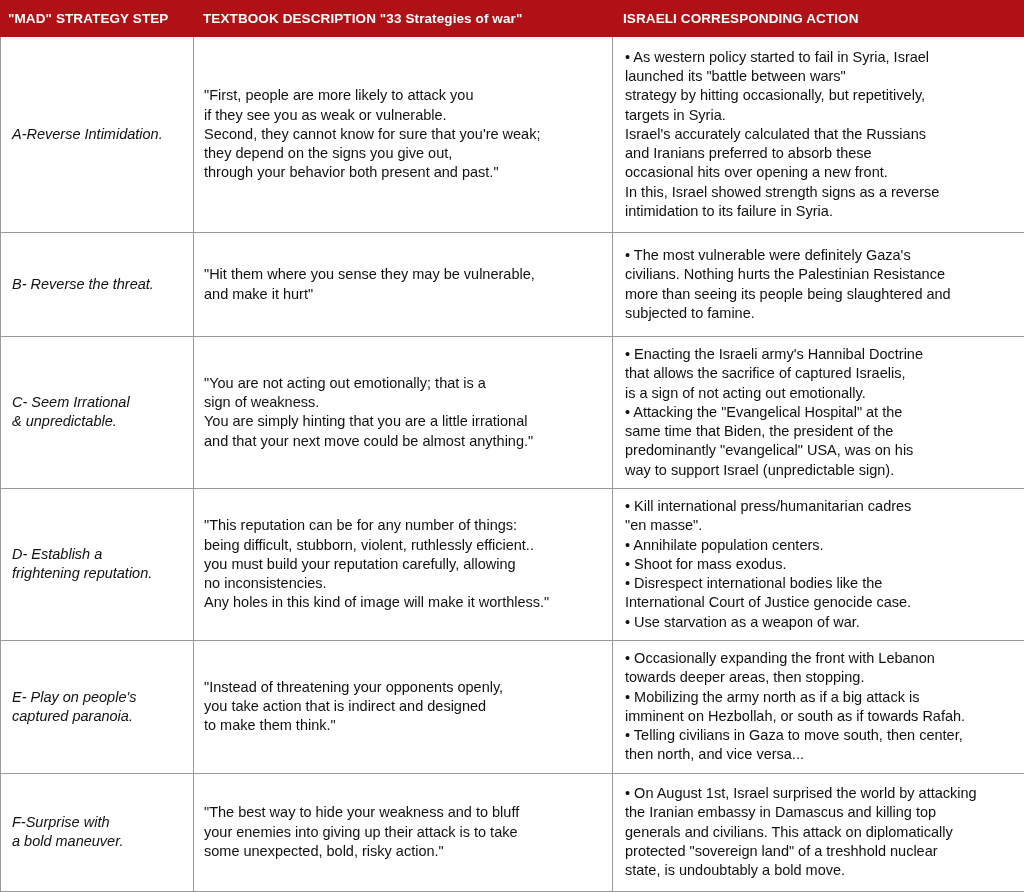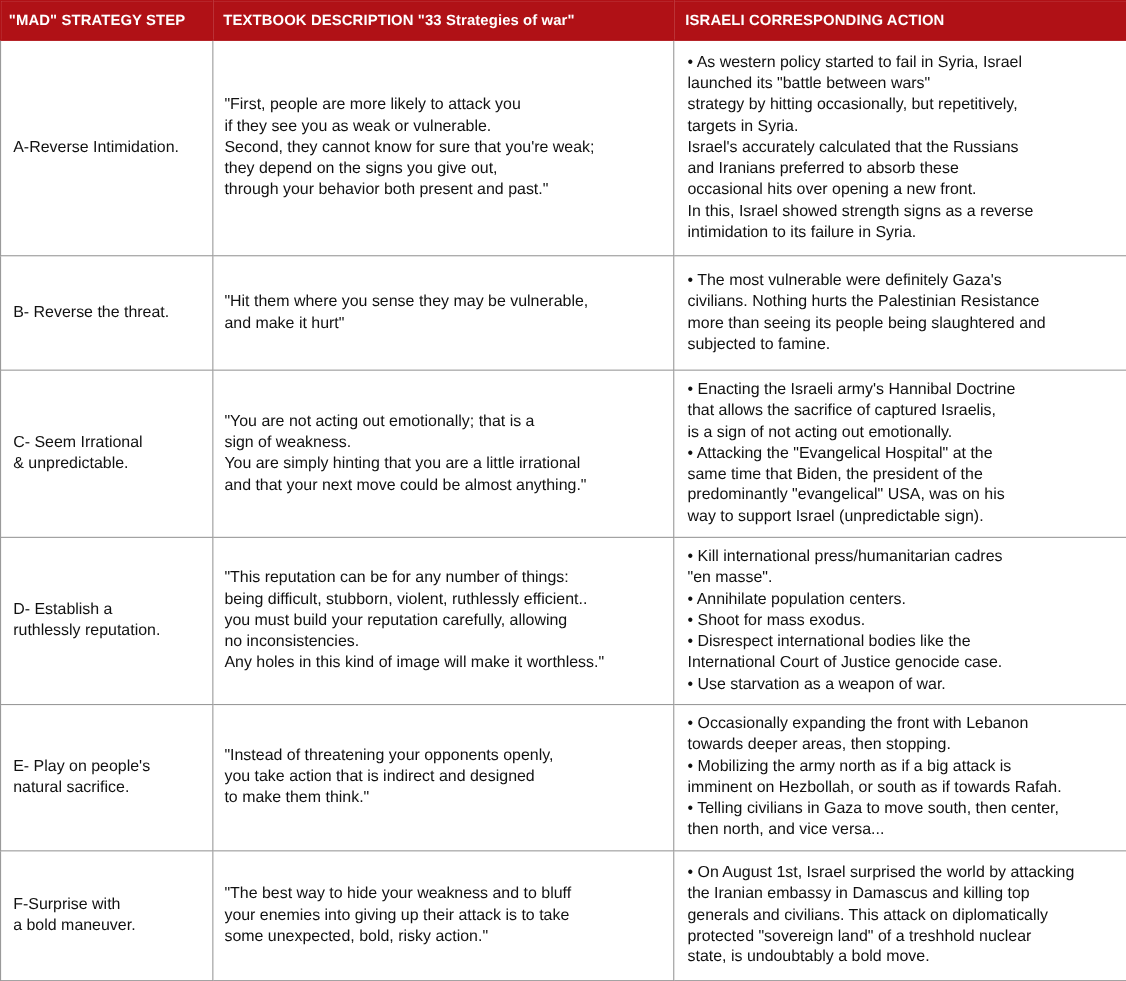--- a/index.html
+++ b/index.html
@@ -50,20 +50,21 @@
     vertical-align: middle;
     font-size: 14.5px;
     line-height: 1.33;
     padding: 8px 9px;
     box-sizing: border-box;
   }
   tbody td.cell-step {
     padding-left: 11px;
     padding-right: 6px;
     white-space: pre-line;
+    font-style: italic;
   }
   tbody td.cell-desc {
     padding-left: 10px;
     padding-right: 8px;
     white-space: pre-line;
   }
   tbody td.cell-action {
     padding-left: 12px;
     padding-right: 20px;
     white-space: pre-line;
@@ -129,37 +130,37 @@
         <td class="cell-action">• Enacting the Israeli army's Hannibal Doctrine
 that allows the sacrifice of captured Israelis,
 is a sign of not acting out emotionally.
 • Attacking the "Evangelical Hospital" at the
 same time that Biden, the president of the
 predominantly "evangelical" USA, was on his
 way to support Israel (unpredictable sign).</td>
       </tr>
       <tr class="row-d">
         <td class="cell-step">D- Establish a
-ruthlessly reputation.</td>
+frightening reputation.</td>
         <td class="cell-desc">"This reputation can be for any number of things:
 being difficult, stubborn, violent, ruthlessly efficient..
 you must build your reputation carefully, allowing
 no inconsistencies.
 Any holes in this kind of image will make it worthless."</td>
         <td class="cell-action">• Kill international press/humanitarian cadres
 "en masse".
 • Annihilate population centers.
 • Shoot for mass exodus.
 • Disrespect international bodies like the
 International Court of Justice genocide case.
 • Use starvation as a weapon of war.</td>
       </tr>
       <tr class="row-e">
         <td class="cell-step">E- Play on people's
-natural sacrifice.</td>
+captured paranoia.</td>
         <td class="cell-desc">"Instead of threatening your opponents openly,
 you take action that is indirect and designed
 to make them think."</td>
         <td class="cell-action">• Occasionally expanding the front with Lebanon
 towards deeper areas, then stopping.
 • Mobilizing the army north as if a big attack is
 imminent on Hezbollah, or south as if towards Rafah.
 • Telling civilians in Gaza to move south, then center,
 then north, and vice versa...</td>
       </tr>

